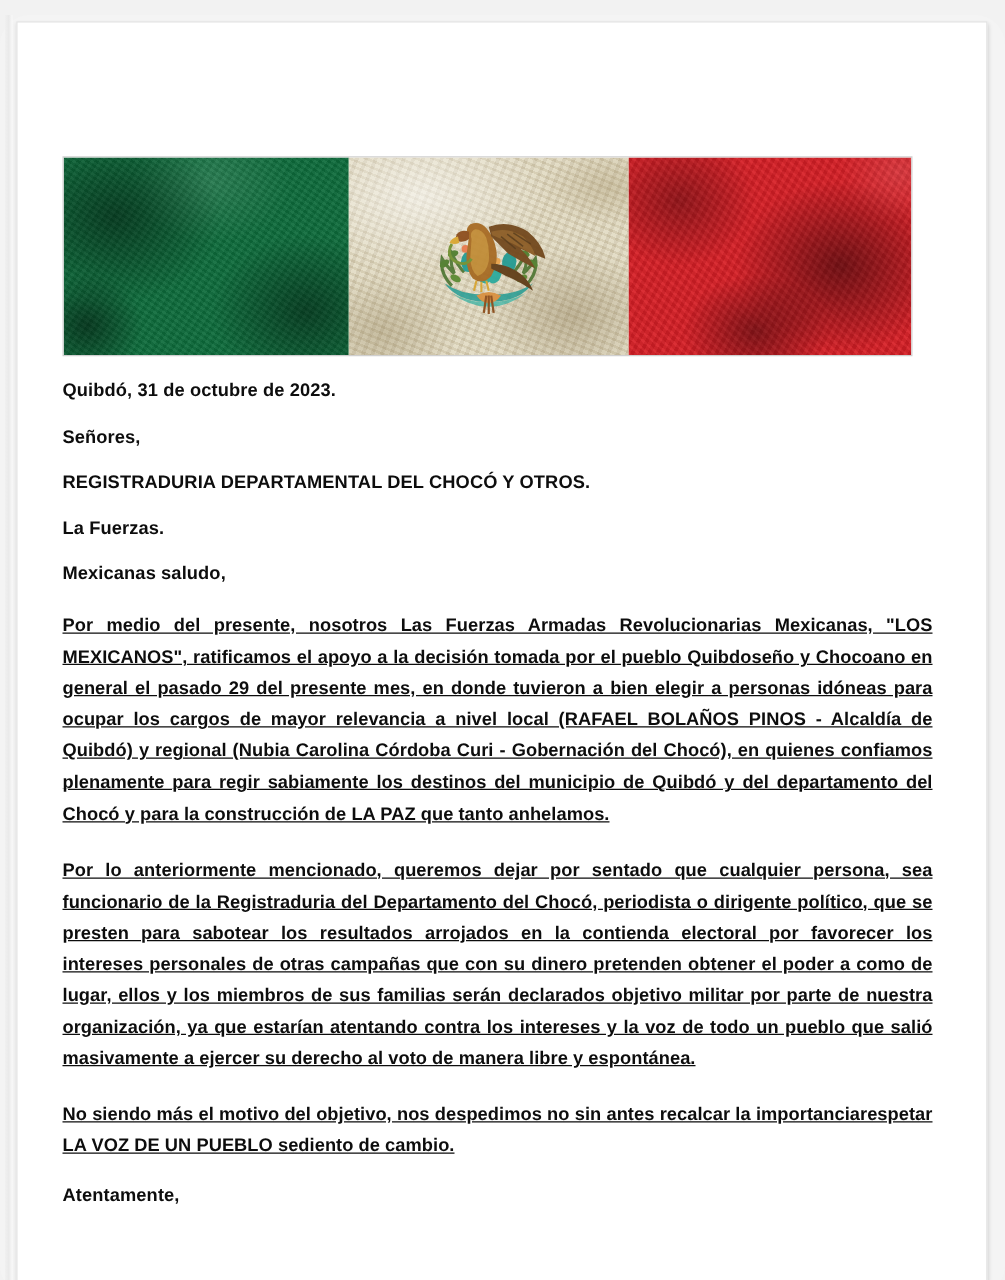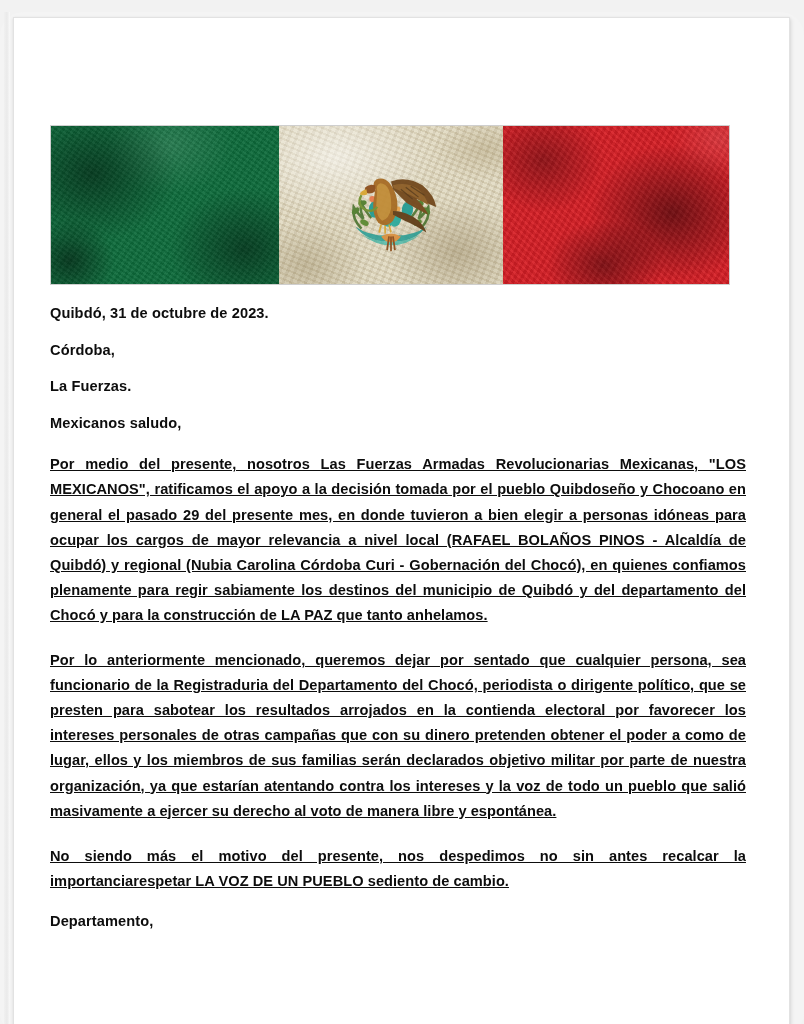--- a/index.html
+++ b/index.html
@@ -194,32 +194,33 @@
 
       <div class="band band-red">
         <div class="tex"></div>
       </div>
     </div>
 
     <div class="doc-body">
 
       <p class="line">Quibdó, 31 de octubre de 2023.</p>
 
-      <p class="line">Córdoba,</p>
-
+      <p class="line">Señores,</p>
+
+      <p class="line">REGISTRADURIA DEPARTAMENTAL DEL CHOCÓ Y OTROS.</p>
 
       <p class="line">La Fuerzas.</p>
 
-      <p class="line">Mexicanos saludo,</p>
+      <p class="line">Mexicanas saludo,</p>
 
       <p class="para">Por medio del presente, nosotros Las Fuerzas Armadas Revolucionarias Mexicanas, "LOS MEXICANOS", ratificamos el apoyo a la decisión tomada por el pueblo Quibdoseño y Chocoano en general el pasado 29 del presente mes, en donde tuvieron a bien elegir a personas idóneas para ocupar los cargos de mayor relevancia a nivel local (RAFAEL BOLAÑOS PINOS - Alcaldía de Quibdó) y regional (Nubia Carolina Córdoba Curi - Gobernación del Chocó), en quienes confiamos plenamente para regir sabiamente los destinos del municipio de Quibdó y del departamento del Chocó y para la construcción de LA PAZ que tanto anhelamos.</p>
 
       <p class="para">Por lo anteriormente mencionado, queremos dejar por sentado que cualquier persona, sea funcionario de la Registraduria del Departamento del Chocó, periodista o dirigente político, que se presten para sabotear los resultados arrojados en la contienda electoral por favorecer los intereses personales de otras campañas que con su dinero pretenden obtener el poder a como de lugar, ellos y los miembros de sus familias serán declarados objetivo militar por parte de nuestra organización, ya que estarían atentando contra los intereses y la voz de todo un pueblo que salió masivamente a ejercer su derecho al voto de manera libre y espontánea.</p>
 
-      <p class="para">No siendo más el motivo del presente, nos despedimos no sin antes recalcar la importanciarespetar LA VOZ DE UN PUEBLO sediento de cambio.</p>
-
-      <p class="line sig-block">Departamento,</p>
+      <p class="para">No siendo más el motivo del objetivo, nos despedimos no sin antes recalcar la importanciarespetar LA VOZ DE UN PUEBLO sediento de cambio.</p>
+
+      <p class="line sig-block">Atentamente,</p>
 
 
     </div>
 
   </div>
 </div>
 
 </body></html>

